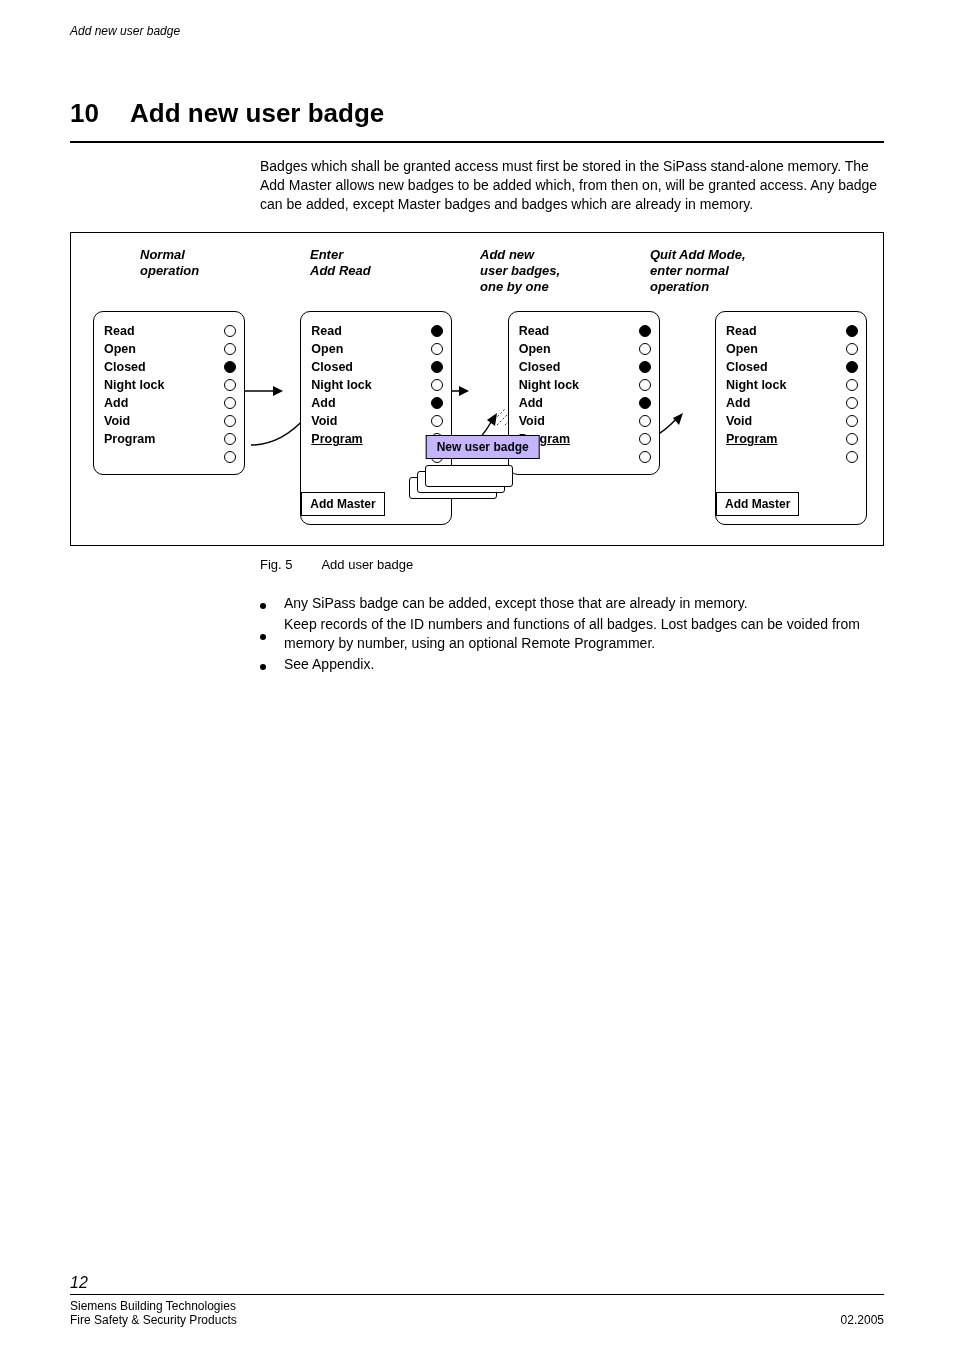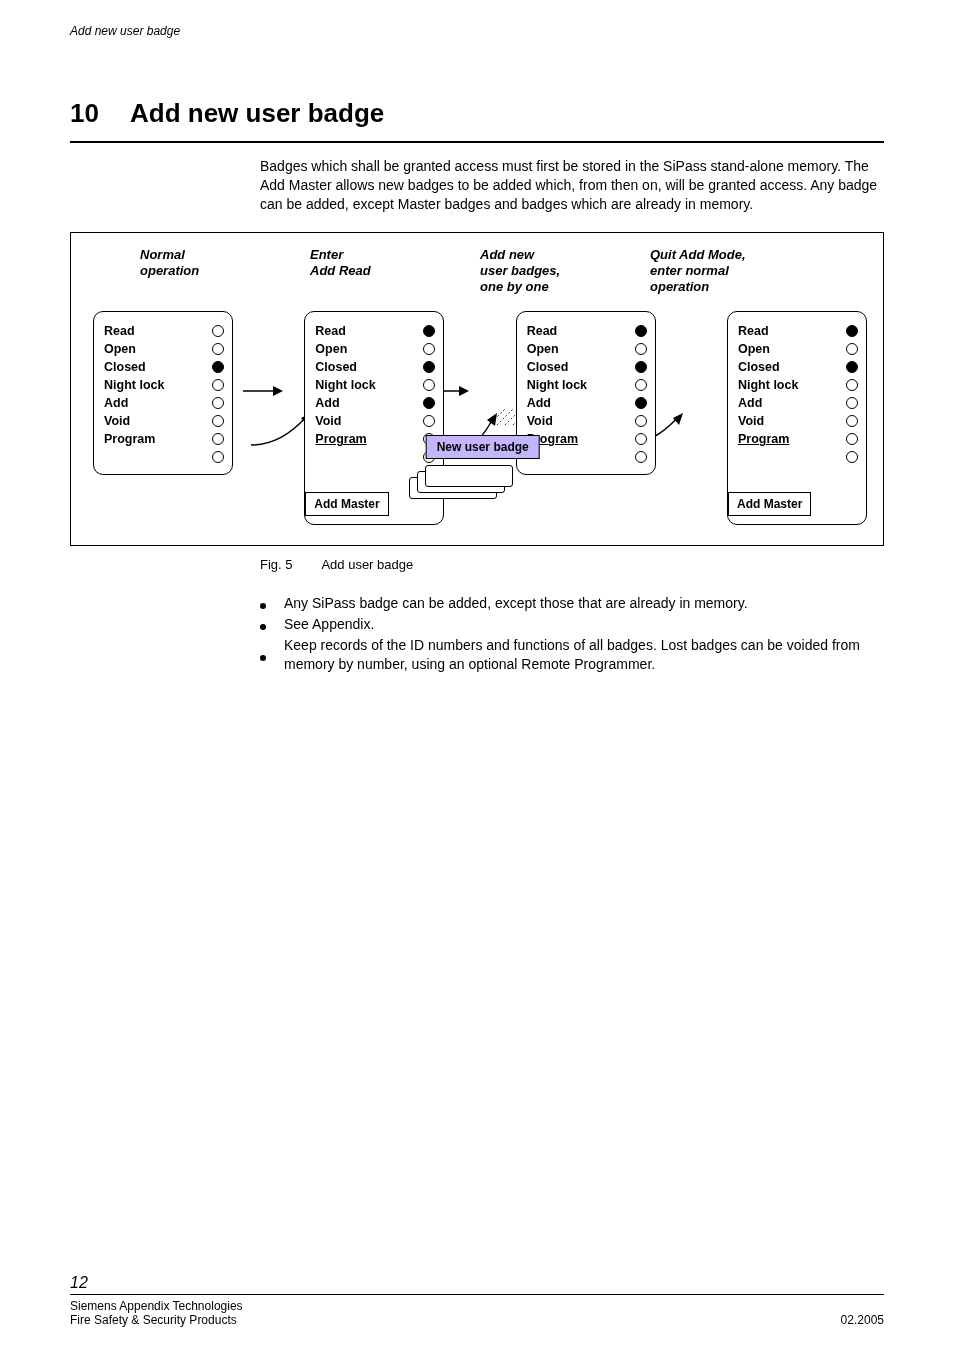--- a/index.html
+++ b/index.html
@@ -63,21 +63,21 @@
   }
   .panels-row {
     display: flex;
     justify-content: space-between;
     align-items: flex-start;
     position: relative;
   }
   .panel {
     border: 1.5px solid #000;
     border-radius: 10px;
-    width: 140px;
+    width: 152px;
     padding: 10px 8px 8px 10px;
     font-size: 12.5px;
     font-weight: bold;
     position: relative;
     background: #fff;
     z-index: 3;
   }
   .panel .row {
     display: flex;
     justify-content: space-between;
@@ -389,33 +389,33 @@
     <span>Add user badge</span>
   </div>
 
   <div class="bullets" id="bullets">
       <div class="b">
         <span class="dot"></span>
         <span>Any SiPass badge can be added, except those that are already in memory.</span>
       </div>
       <div class="b">
         <span class="dot"></span>
-        <span>See Appendix.</span>
+        <span>Keep records of the ID numbers and functions of all badges. Lost badges can be voided from memory by number, using an optional Remote Programmer.</span>
       </div>
       <div class="b">
         <span class="dot"></span>
-        <span>Keep records of the ID numbers and functions of all badges. Lost badges can be voided from memory by number, using an optional Remote Programmer.</span>
+        <span>See Appendix.</span>
       </div>
     </div>
 
   <div class="footer">
     <div class="pagenum">12</div>
     <div class="rule"></div>
     <div class="line">
-      <span>Siemens Appendix Technologies</span>
+      <span>Siemens Building Technologies</span>
       <span></span>
     </div>
     <div class="line">
       <span>Fire Safety &amp; Security Products</span>
       <span>02.2005</span>
     </div>
   </div>
 
 </div>
 

